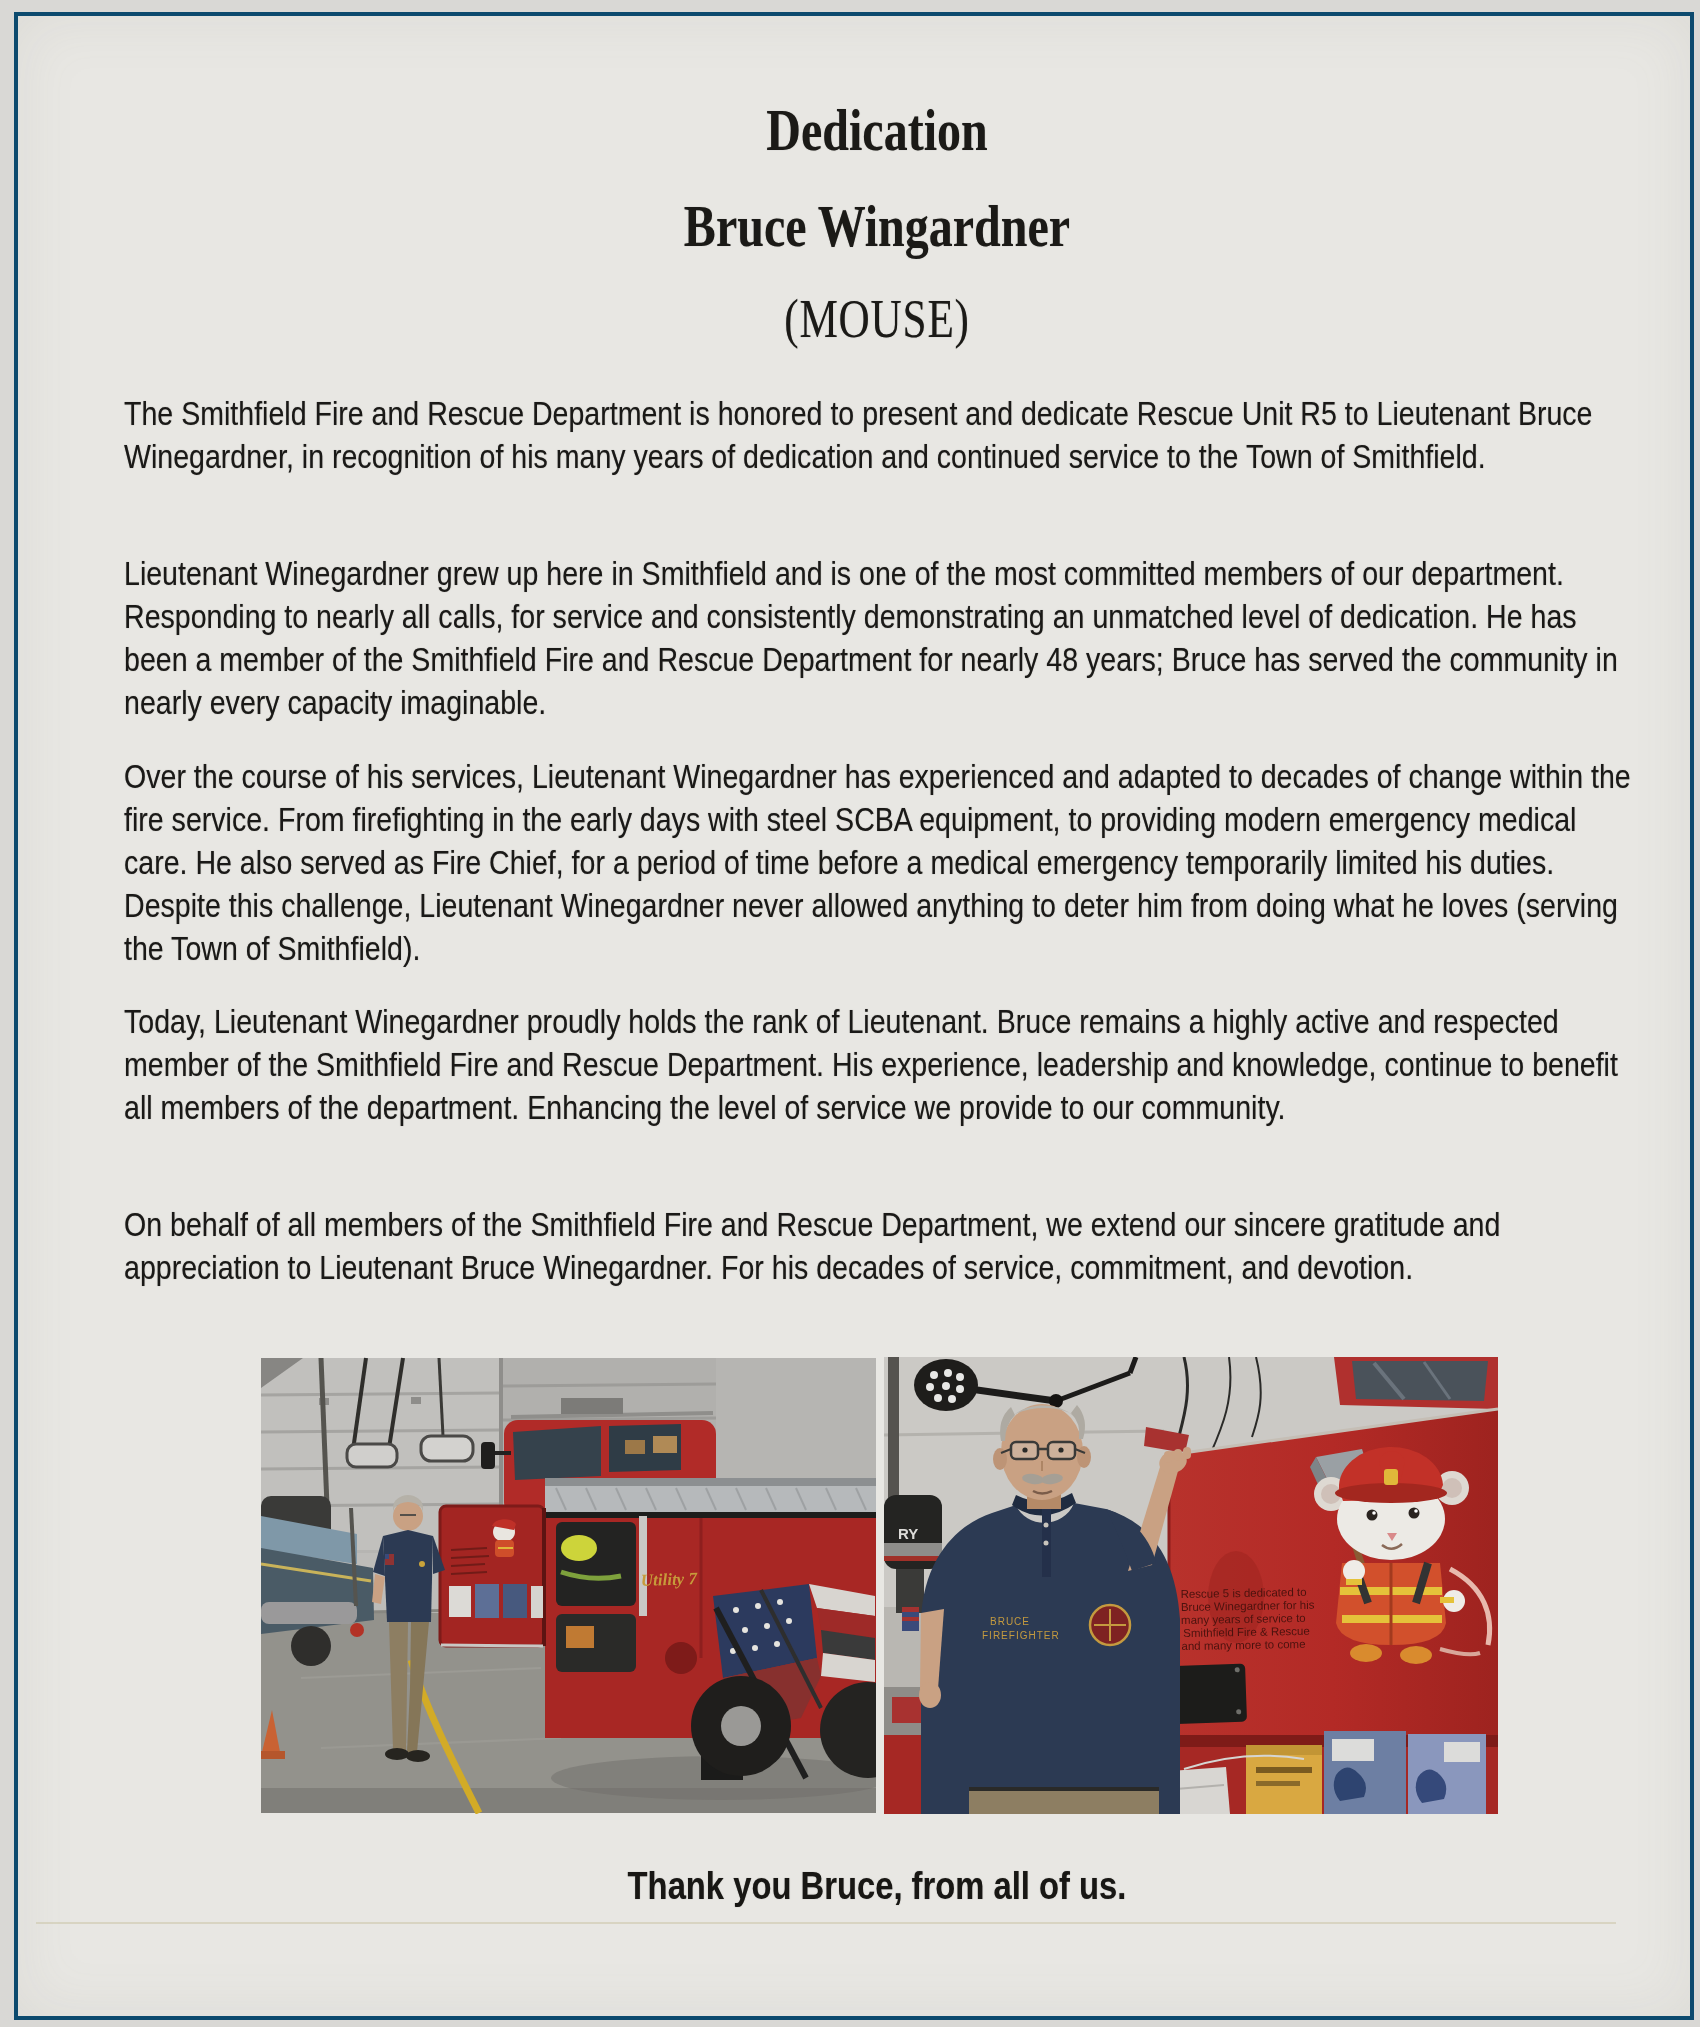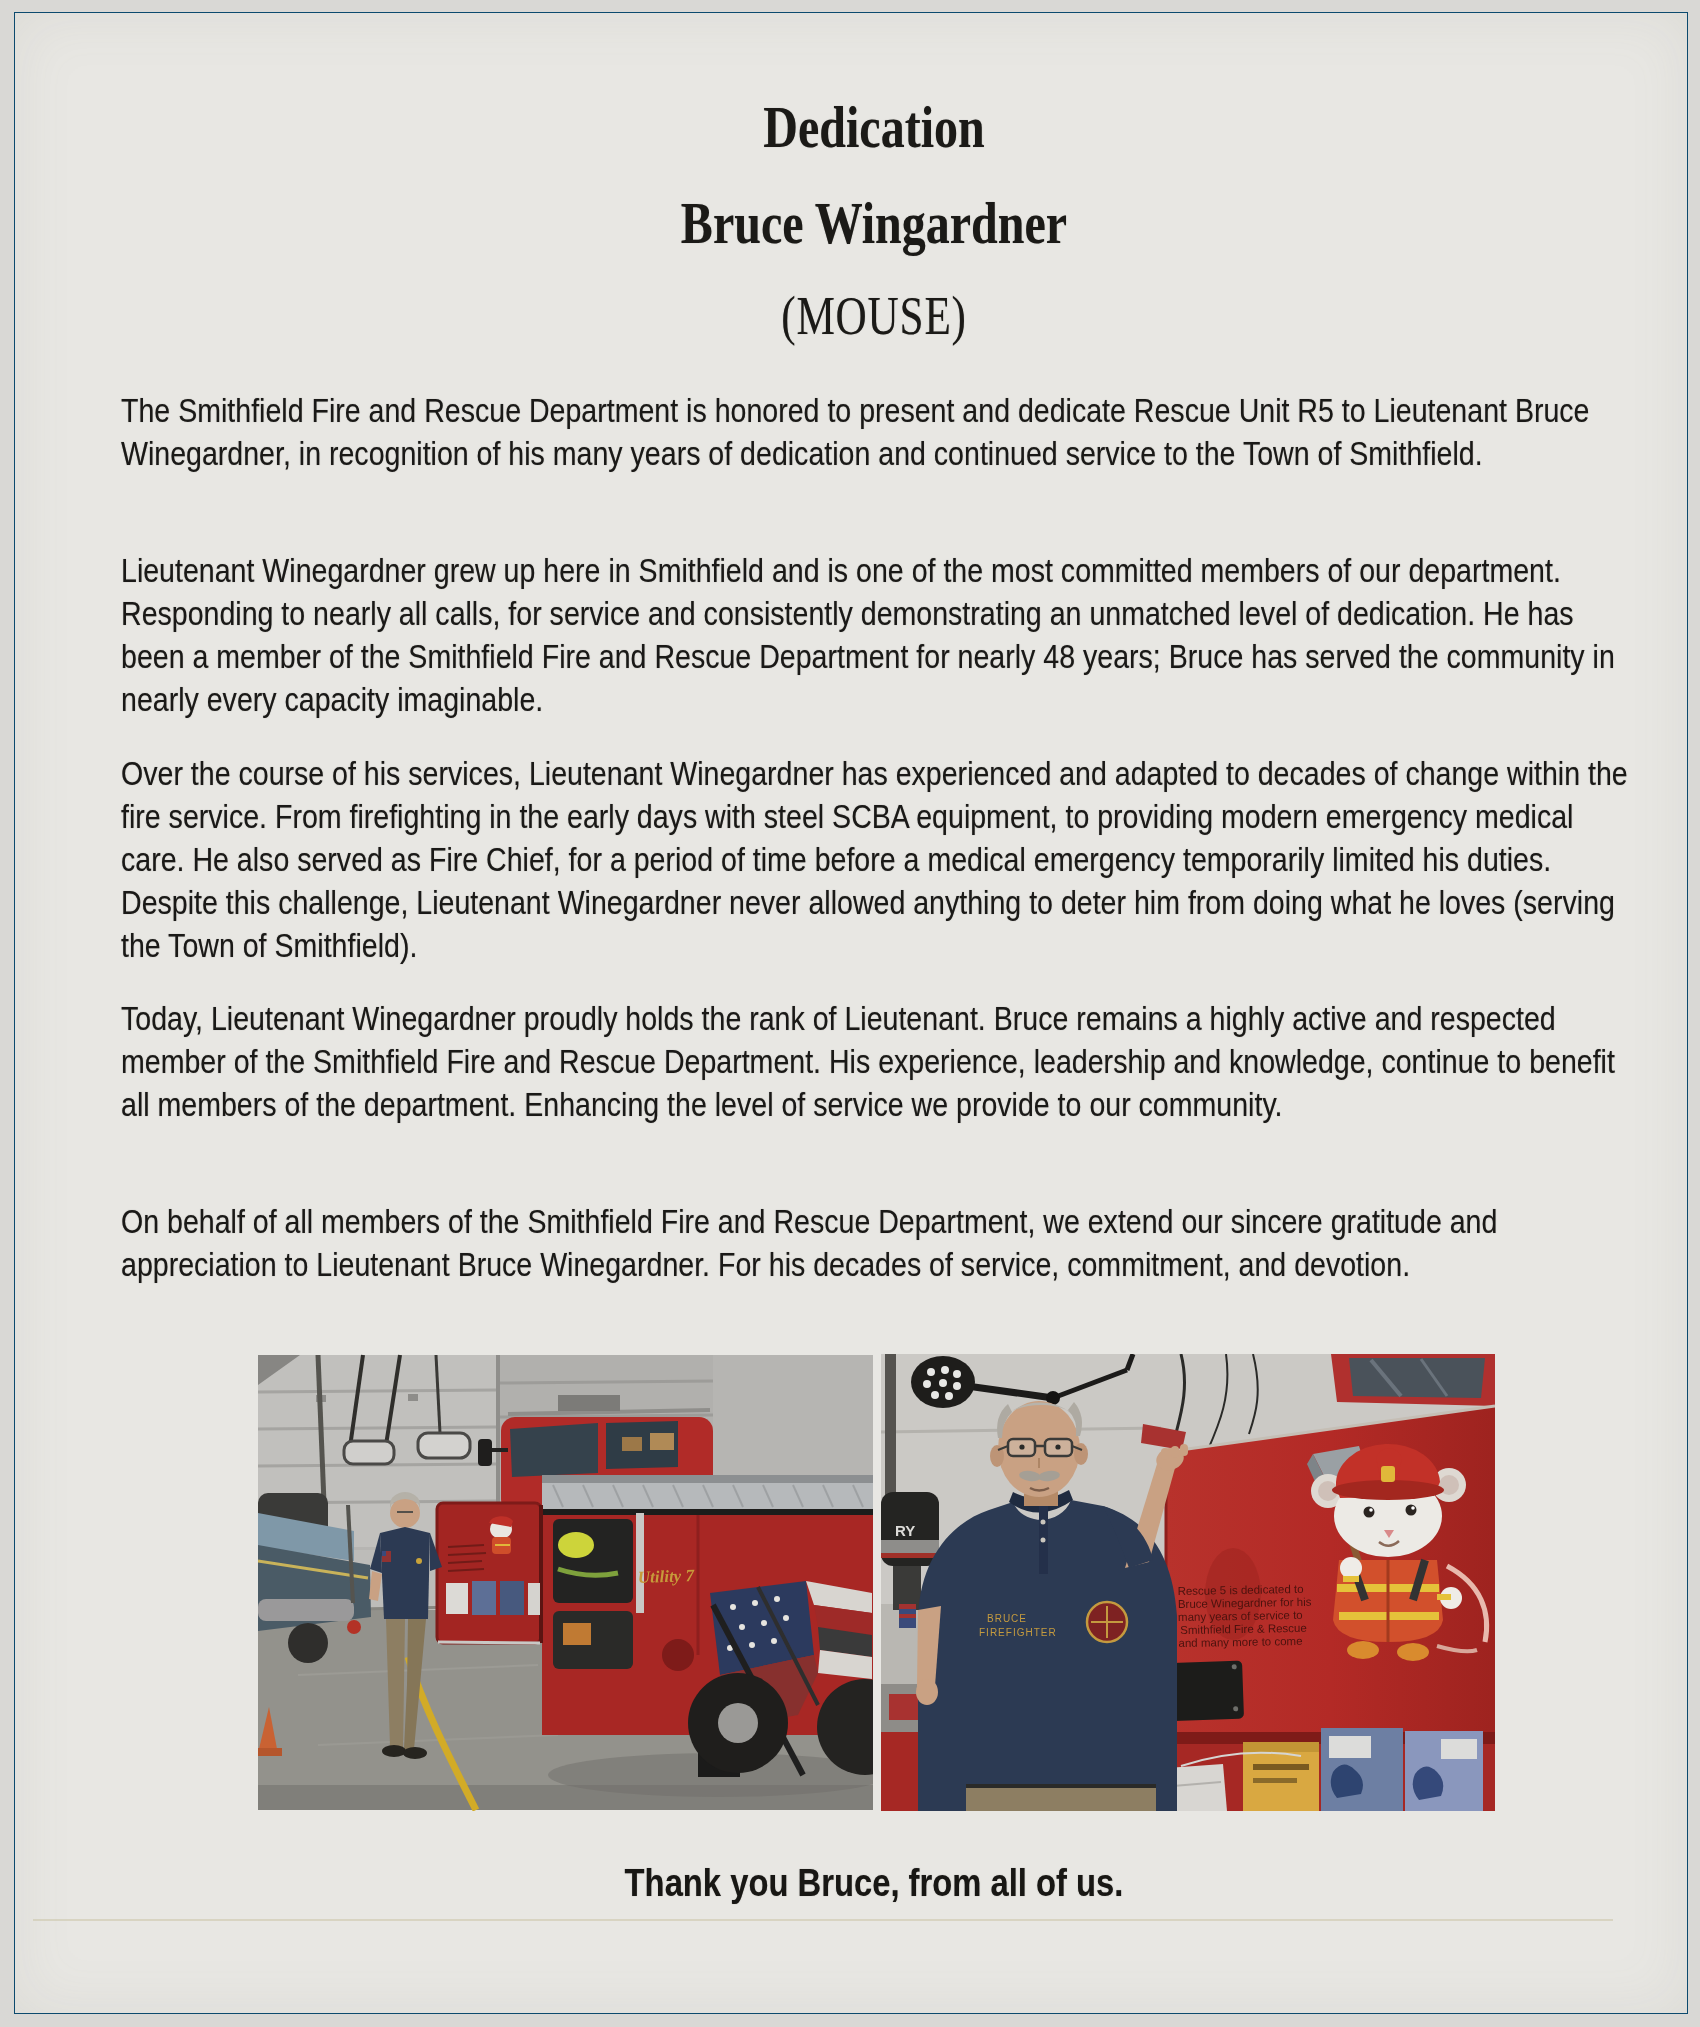--- a/index.html
+++ b/index.html
@@ -4,21 +4,21 @@
 <style>
   html,body{margin:0;padding:0;}
   body{
     width:1700px;height:2027px;position:relative;overflow:hidden;
     background:#d9d8d5;
     font-family:"Liberation Sans", sans-serif;
   }
   .page{
     position:absolute;left:14px;top:12px;width:1672px;height:2000px;
     background:#e8e7e3;
-    border:1px solid #0c4a6e;
+    border:4px solid #0c4a6e;
     box-shadow:inset 0 0 60px rgba(120,118,112,0.10);
   }
   .doc-heading{
     position:absolute;left:106px;width:1506px;text-align:center;
     font-family:"Liberation Serif", serif;color:#1b1a17;
     transform:scaleX(0.80);transform-origin:50% 50%;
     text-shadow:0 0 1px rgba(60,60,55,.45);
     white-space:nowrap;
   }
   .title1{top:80px;font-size:60px;font-weight:bold;}

